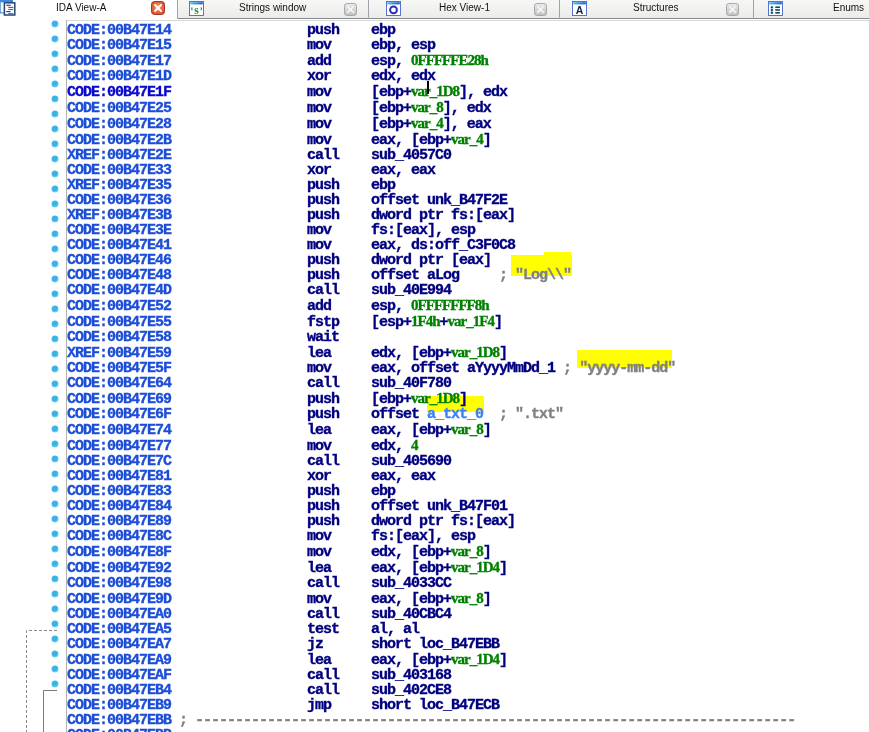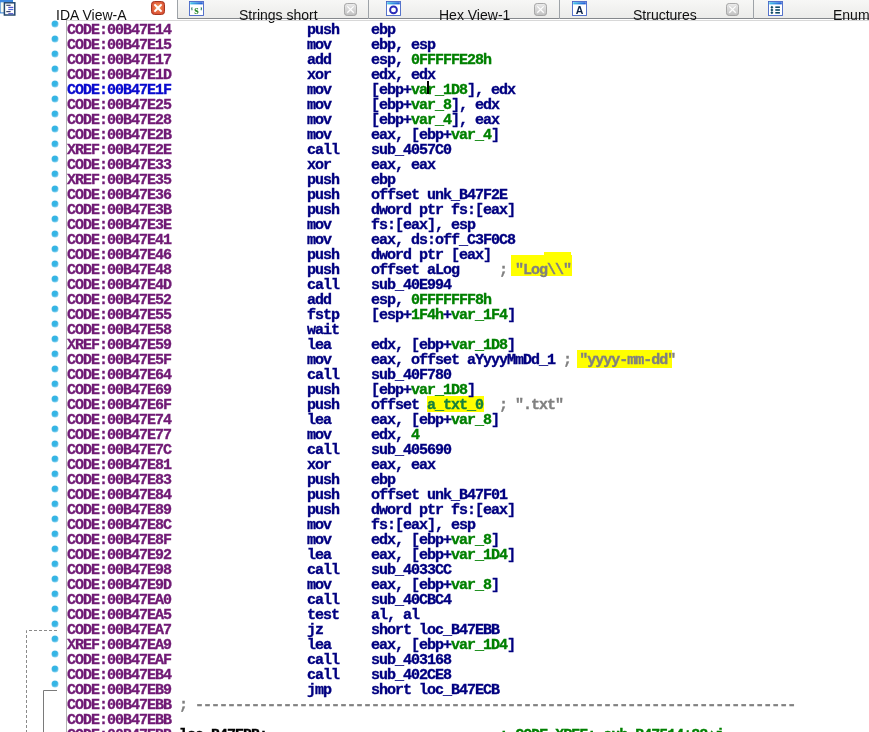--- a/index.html
+++ b/index.html
@@ -2,39 +2,39 @@
 <html><head><meta charset="utf-8"><style>
 * { box-sizing: border-box; }
 html,body { margin:0; padding:0; }
 body { width:869px; height:732px; position:relative; overflow:hidden; background:#fff;
   font-family:"Liberation Sans",sans-serif; }
 #bar { position:absolute; left:0; top:0; width:869px; height:19px;
   background:linear-gradient(#f7f7f6,#ebebe9); }
 #barline { position:absolute; left:178px; top:18px; width:691px; height:1px; background:#85888c; }
 .tsep { position:absolute; top:0; width:1px; height:19px; background:#9ea3a8; }
 #tab1 { position:absolute; left:0; top:0; width:178px; height:20px; background:#fff; }
-.tlabel { position:absolute; top:9px; font-size:14px; line-height:13px; color:#111; white-space:nowrap; }
+.tlabel { position:absolute; top:1px; font-size:10px; line-height:13px; color:#111; white-space:nowrap; }
 .ticon { position:absolute; top:1px; }
 .xbtn { position:absolute; }
 #idaicon { position:absolute; left:0; top:0; }
 #vline { position:absolute; left:66px; top:20px; width:1px; height:712px; background:#b2b2b2; }
 #hline { position:absolute; left:67px; top:20px; width:802px; height:1px; background:#d8d8d8; }
 #margin { position:absolute; left:0; top:0; }
 #code { position:absolute; left:67px; top:23.3px; margin:0; padding:0;
   font-family:"Liberation Mono",monospace; font-weight:bold; font-size:15px; line-height:15px;
   letter-spacing:-1px; color:#000080; white-space:pre; -webkit-text-stroke:0.35px currentColor; }
 #code i { font-style:normal; }
-.a { color:#701a75; }
+.a { color:#1d4ed8; }
 .b { color:#0a0ace;font-family:Liberation Mono, monospace; }
-.g { color:#008000; }
+.g { color:#008000;font-family:Liberation Serif, serif; }
 .c { color:#808080; }
 .k { color:#000000; }
 .x { color:#008000; }
 .ys { color:#808080; }
-.yn { color:#15803d; }
+.yn { color:#3b82f6; }
 .yd { position:absolute; background:#ffff00; }
 #caret { position:absolute; left:427px; top:81px; width:2px; height:13px; background:#000; }
 </style></head>
 <body>
 <div id="bar"></div>
 <div id="barline"></div>
 <div id="tab1"></div>
 <div class="tsep" style="left:177px"></div>
 <div class="tsep" style="left:368px"></div>
 <div class="tsep" style="left:559px"></div>
@@ -43,21 +43,21 @@
 <rect x="0.1" y="0.1" width="12.4" height="12.8" fill="#f4f9f1" stroke="#2f7ad0" stroke-width="1"></rect>
 <rect x="0" y="0" width="12.8" height="2.3" fill="#3b87e0"></rect>
 <rect x="4.4" y="2.8" width="10.4" height="12.2" fill="#ffffff" stroke="#24486e" stroke-width="1.5"></rect>
 <rect x="6.3" y="4.7" width="4.3" height="1.2" fill="#3c4668"></rect>
 <rect x="8.3" y="6.8" width="5" height="1.2" fill="#5058cc"></rect>
 <rect x="8.3" y="8.9" width="5" height="1.2" fill="#5068d8"></rect>
 <rect x="6.3" y="11.0" width="4.3" height="1.2" fill="#3c4668"></rect>
 <rect x="8.3" y="13.1" width="5" height="1.2" fill="#5058cc"></rect>
 </svg>
 <div class="tlabel" style="left:56px">IDA View-A</div>
-<div class="tlabel" style="left:239px">Strings short</div>
+<div class="tlabel" style="left:239px">Strings window</div>
 <div class="tlabel" style="left:439px">Hex View-1</div>
 <div class="tlabel" style="left:633px">Structures</div>
 <div class="tlabel" style="left:833px">Enums</div>
 <svg class="xbtn" style="left:151px;top:1px" width="14" height="14" viewBox="0 0 14 14" xmlns="http://www.w3.org/2000/svg">
 <rect x="0.5" y="0.5" width="13" height="13" rx="3" fill="url(#rg)" stroke="#a63620" stroke-width="1"></rect>
 <defs>
       <radialGradient id="rg" cx="50%" cy="45%" r="65%">
 <stop offset="0%" stop-color="#f8b264"></stop>
         <stop offset="55%" stop-color="#e4653f"></stop>
         <stop offset="100%" stop-color="#d44a31"></stop>
@@ -213,21 +213,21 @@
 <i class="a">CODE:00B47E17</i>                 add     esp, <i class="g">0FFFFFE28h</i>
 <i class="a">CODE:00B47E1D</i>                 xor     edx, edx
 <i class="b">CODE:00B47E1F</i>                 mov     [ebp+<i class="g">var_1D8</i>], edx
 <i class="a">CODE:00B47E25</i>                 mov     [ebp+<i class="g">var_8</i>], edx
 <i class="a">CODE:00B47E28</i>                 mov     [ebp+<i class="g">var_4</i>], eax
 <i class="a">CODE:00B47E2B</i>                 mov     eax, [ebp+<i class="g">var_4</i>]
 <i class="a">XREF:00B47E2E</i>                 call    sub_4057C0
 <i class="a">CODE:00B47E33</i>                 xor     eax, eax
 <i class="a">XREF:00B47E35</i>                 push    ebp
 <i class="a">CODE:00B47E36</i>                 push    offset unk_B47F2E
-<i class="a">CODE:00B47E3B</i>                 push    dword ptr fs:[eax]
+<i class="a">XREF:00B47E3B</i>                 push    dword ptr fs:[eax]
 <i class="a">CODE:00B47E3E</i>                 mov     fs:[eax], esp
 <i class="a">CODE:00B47E41</i>                 mov     eax, ds:off_C3F0C8
 <i class="a">CODE:00B47E46</i>                 push    dword ptr [eax]
 <i class="a">CODE:00B47E48</i>                 push    offset aLog     <i class="c">; </i><i class="ys">"Log\\"</i>
 <i class="a">CODE:00B47E4D</i>                 call    sub_40E994
 <i class="a">CODE:00B47E52</i>                 add     esp, <i class="g">0FFFFFFF8h</i>
 <i class="a">CODE:00B47E55</i>                 fstp    [esp+<i class="g">1F4h</i>+<i class="g">var_1F4</i>]
 <i class="a">CODE:00B47E58</i>                 wait
 <i class="a">XREF:00B47E59</i>                 lea     edx, [ebp+<i class="g">var_1D8</i>]
 <i class="a">CODE:00B47E5F</i>                 mov     eax, offset aYyyyMmDd_1 <i class="c">; </i><i class="ys">"yyyy-mm-dd"</i>
@@ -242,19 +242,19 @@
 <i class="a">CODE:00B47E84</i>                 push    offset unk_B47F01
 <i class="a">CODE:00B47E89</i>                 push    dword ptr fs:[eax]
 <i class="a">CODE:00B47E8C</i>                 mov     fs:[eax], esp
 <i class="a">CODE:00B47E8F</i>                 mov     edx, [ebp+<i class="g">var_8</i>]
 <i class="a">CODE:00B47E92</i>                 lea     eax, [ebp+<i class="g">var_1D4</i>]
 <i class="a">CODE:00B47E98</i>                 call    sub_4033CC
 <i class="a">CODE:00B47E9D</i>                 mov     eax, [ebp+<i class="g">var_8</i>]
 <i class="a">CODE:00B47EA0</i>                 call    sub_40CBC4
 <i class="a">CODE:00B47EA5</i>                 test    al, al
 <i class="a">CODE:00B47EA7</i>                 jz      short loc_B47EBB
-<i class="a">XREF:00B47EA9</i>                 lea     eax, [ebp+<i class="g">var_1D4</i>]
+<i class="a">CODE:00B47EA9</i>                 lea     eax, [ebp+<i class="g">var_1D4</i>]
 <i class="a">CODE:00B47EAF</i>                 call    sub_403168
 <i class="a">CODE:00B47EB4</i>                 call    sub_402CE8
 <i class="a">CODE:00B47EB9</i>                 jmp     short loc_B47ECB
 <i class="a">CODE:00B47EBB</i> <i class="c">; ---------------------------------------------------------------------------</i>
 <i class="a">CODE:00B47EBB</i>
 <i class="a">CODE:00B47EBB</i> <i class="k">loc_B47EBB:</i>                             <i class="x">; CODE XREF: sub_B47514+88↑j</i></pre>
 <div id="caret"></div>
 </body></html>

